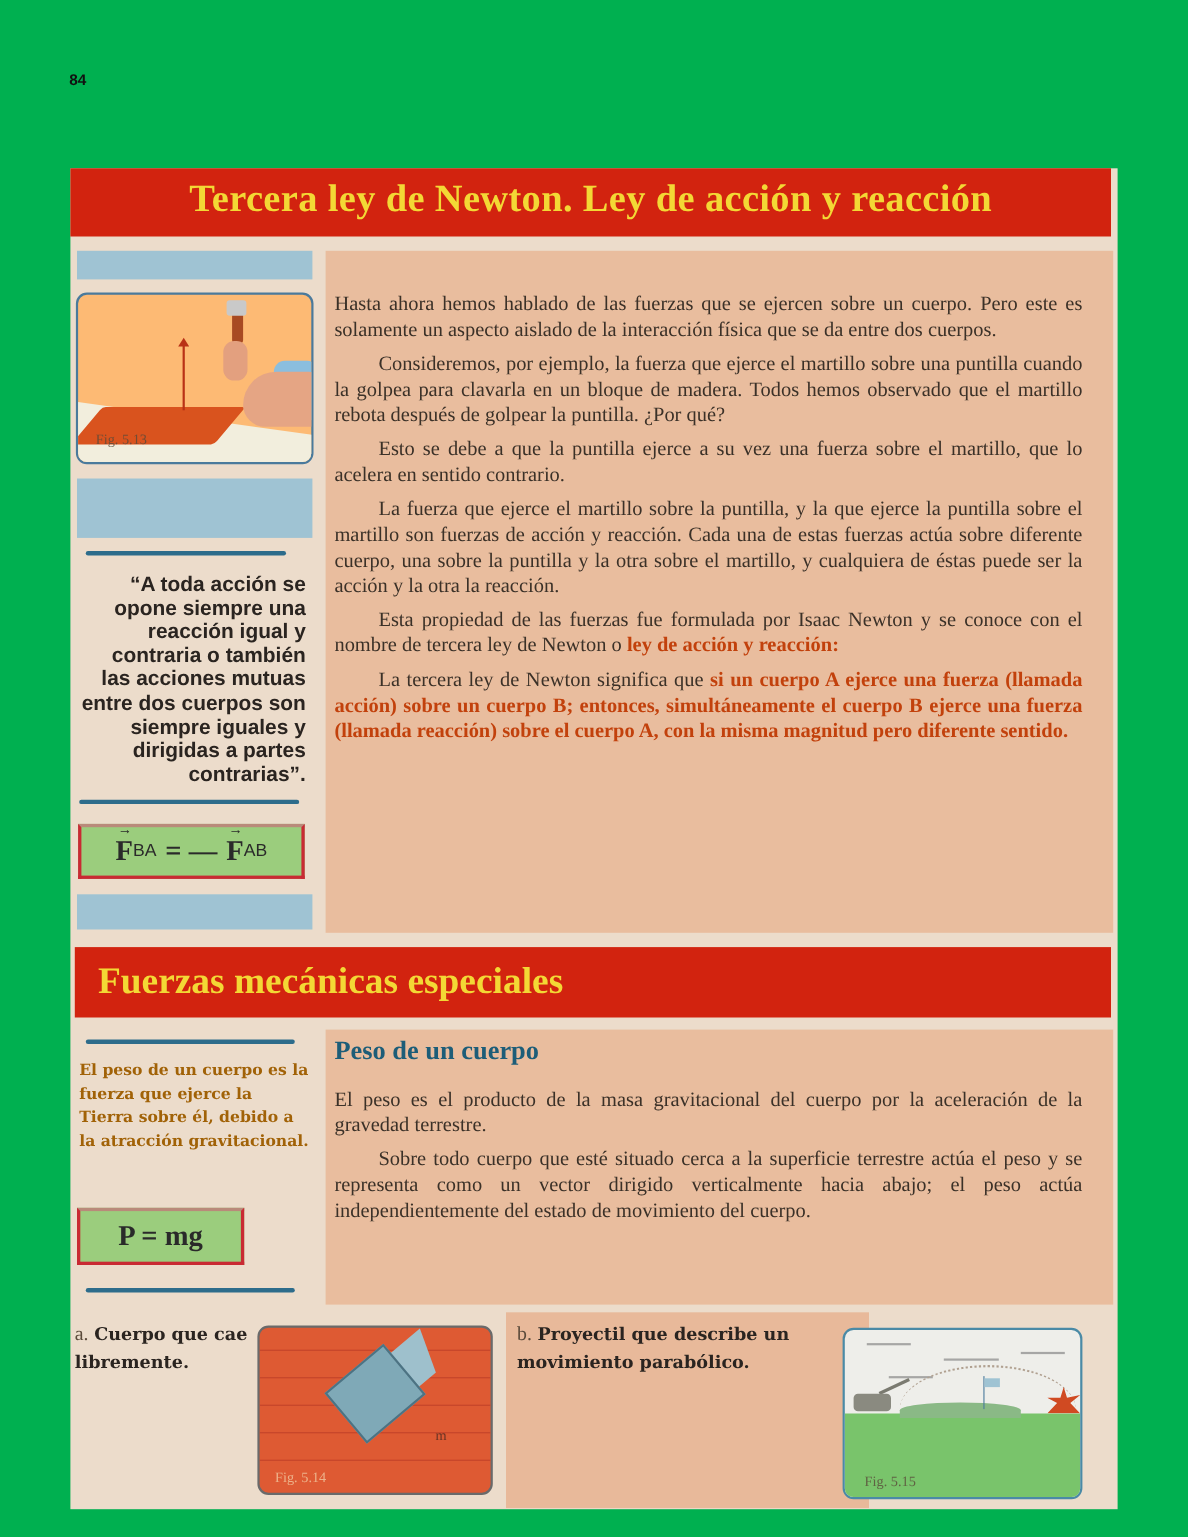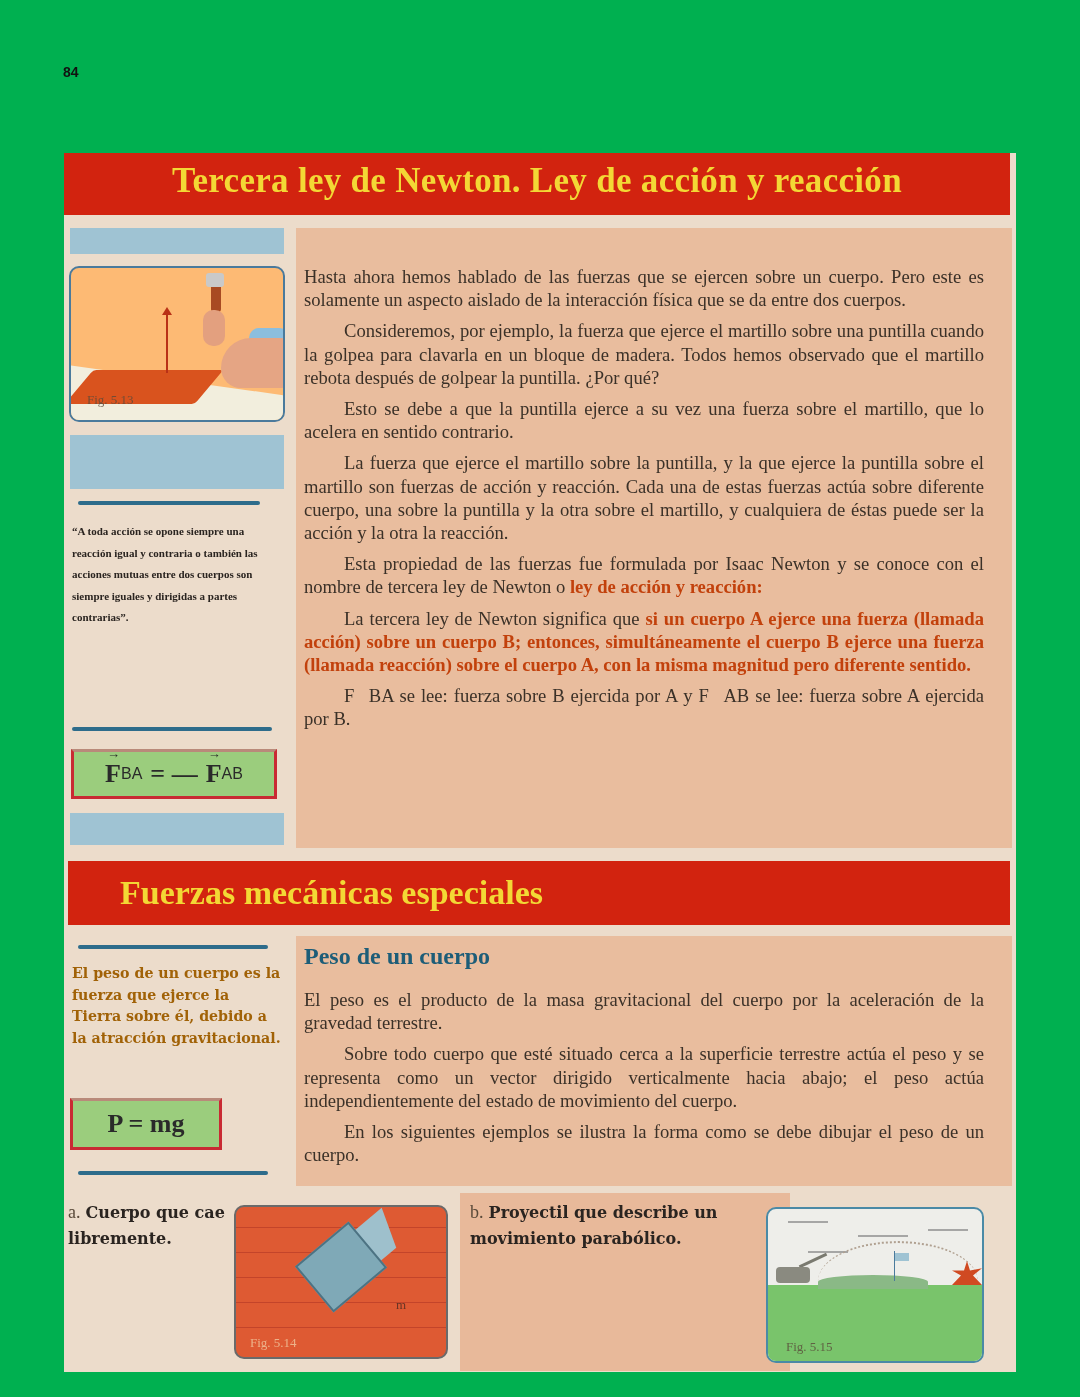--- a/index.html
+++ b/index.html
@@ -5,21 +5,21 @@
   * { box-sizing: border-box; margin: 0; padding: 0; }
   html, body { width: 1080px; height: 1397px; background: #00b050; overflow: hidden; }
   body { position: relative; font-family: "Liberation Serif", serif; }
 
   .page-num { position: absolute; left: 63px; top: 64px; font-family: "Liberation Sans", sans-serif; font-weight: bold; font-size: 14px; color: #111; }
 
   .page { position: absolute; left: 64px; top: 106px; width: 952px; height: 1219px; background: #ecdccb; margin-top: 47px; }
 
   .banner { position: absolute; background: #d2230f; color: #f3d835; font-family: "Liberation Serif", serif; font-weight: bold; }
   .banner1 { left: 0; top: 0; width: 946px; height: 62px; font-size: 35px; text-align: center; line-height: 56px; letter-spacing: 0.3px; }
-  .banner2 { left: 4px; top: 708px; width: 942px; height: 64px; font-size: 34px; line-height: 64px; padding-left: 52px; }
+  .banner2 { left: 4px; top: 708px; width: 942px; height: 64px; font-size: 34px; line-height: 64px; padding-left: 21px; }
 
   .main-panel { position: absolute; background: #e9bd9e; }
   .panel1 { left: 232px; top: 75px; width: 716px; height: 620px; }
   .panel2 { left: 232px; top: 783px; width: 716px; height: 250px; }
   .panel3 { left: 396px; top: 1040px; width: 330px; height: 178px; background: #e8b99a; }
 
   .blue-bar { position: absolute; background: #9fc3d3; }
   .bluebar1 { left: 6px; top: 75px; width: 214px; height: 26px; }
   .bluebar2 { left: 6px; top: 282px; width: 214px; height: 54px; }
   .bluebar3 { left: 6px; top: 660px; width: 214px; height: 32px; }
@@ -32,21 +32,21 @@
   .fig1 .board { position: absolute; left: 8px; top: 102px; width: 130px; height: 34px; background: #d9531e; transform: skewX(-40deg); border-radius: 3px; }
   .fig1 .nail-arrow { position: absolute; left: 95px; top: 45px; width: 2px; height: 60px; background: #b93116; }
   .fig1 .nail-arrow::before { content: ""; position: absolute; left: -4px; top: -6px; border-left: 5px solid transparent; border-right: 5px solid transparent; border-bottom: 8px solid #b93116; }
   .fig1 .arm { position: absolute; left: 150px; top: 70px; width: 70px; height: 50px; background: #e5a584; border-radius: 30px 10px 10px 20px; }
   .fig1 .sleeve { position: absolute; left: 178px; top: 60px; width: 40px; height: 55px; background: #8bbede; border-radius: 10px; }
   .fig1 .hand { position: absolute; left: 132px; top: 42px; width: 22px; height: 36px; background: #e3a07f; border-radius: 10px; }
   .fig1 .hammer { position: absolute; left: 140px; top: 8px; width: 10px; height: 36px; background: #a84a22; border-radius: 3px; }
   .fig1 .hammer-head { position: absolute; left: 135px; top: 5px; width: 18px; height: 14px; background: #c9c9c9; border-radius: 3px; }
   .fig-label { position: absolute; font-family: "Liberation Serif", serif; font-size: 13px; color: #5a4a3a; opacity: 0.8; }
 
-  .quote { position: absolute; left: 8px; top: 368px; width: 206px; font-family: Liberation Serif, serif; font-weight: bold; font-size: 11px; line-height: 21.6px; color: #2a2420; }
+  .quote { position: absolute; left: 8px; top: 368px; width: 206px; font-family: Liberation Sans, sans-serif; font-weight: bold; font-size: 19px; line-height: 21.6px; color: #2a2420; text-align: right; }
   .def { position: absolute; left: 8px; top: 810px; width: 210px; font-family: "DejaVu Serif", serif; font-weight: bold; font-size: 14.2px; line-height: 21.6px; color: #a16207; }
 
   .formula { position: absolute; background: #9bcd7d; border: 3px solid #c92a33; border-top-color: #b98a7a; font-family: "Liberation Serif", serif; font-weight: bold; color: #2a2a2a; display: flex; align-items: center; justify-content: center; }
   .formula1 { left: 7px; top: 596px; width: 206px; height: 50px; font-size: 26px; }
   .formula1 .sub { font-family: "Liberation Sans", sans-serif; font-weight: normal; font-size: 16px; vertical-align: -4px; }
   .formula1 .vec { position: relative; display: inline-block; }
   .formula1 .vec::before { content: "→"; position: absolute; top: -13px; left: 2px; font-size: 13px; }
   .formula2 { left: 6px; top: 945px; width: 152px; height: 52px; font-size: 26px; }
 
   .body-text { position: absolute; left: 240px; width: 680px; font-family: Liberation Serif, serif; font-size: 18.6px; line-height: 23.2px; color: #3b3128; text-align: justify; }
@@ -120,39 +120,37 @@
 
   <div class="blue-bar bluebar3"></div>
 
   <div class="body-text t1">
     <p>Hasta ahora hemos hablado de las fuerzas que se ejercen sobre un cuerpo. Pero este es solamente un aspecto aislado de la interacción física que se da entre dos cuerpos.</p>
     <p class="indent">Consideremos, por ejemplo, la fuerza que ejerce el martillo sobre una puntilla cuando la golpea para clavarla en un bloque de madera. Todos hemos observado que el martillo rebota después de golpear la puntilla. ¿Por qué?</p>
     <p class="indent">Esto se debe a que la puntilla ejerce a su vez una fuerza sobre el martillo, que lo acelera en sentido contrario.</p>
     <p class="indent">La fuerza que ejerce el martillo sobre la puntilla, y la que ejerce la puntilla sobre el martillo son fuerzas de acción y reacción. Cada una de estas fuerzas actúa sobre diferente cuerpo, una sobre la puntilla y la otra sobre el martillo, y cualquiera de éstas puede ser la acción y la otra la reacción.</p>
     <p class="indent"><span>Esta propiedad de las fuerzas fue formulada por Isaac Newton y se conoce con el nombre de tercera ley de Newton o </span><b>ley de acción y reacción</b><b>:</b></p>
     <p class="indent"><span>La tercera ley de Newton significa que </span><b>si un cuerpo A ejerce una fuerza (llamada acción) sobre un cuerpo B; entonces, simultáneamente el cuerpo B ejerce una fuerza (llamada reacción) sobre el cuerpo A, con la misma magnitud pero diferente sentido.</b></p>
-    <p class="indent"><span>F⃗BA</span><span> se lee: fuerza sobre B ejercida por A y </span><span>F⃗AB</span><span> se lee: fuerza sobre A ejercida por B.</span></p>
   </div>
 
   <div class="banner banner2">Fuerzas mecánicas especiales</div>
 
   <div class="main-panel panel2"></div>
   <div class="main-panel panel3"></div>
 
   <div class="rule" style="left:14px; top:792px; width:190px;"></div>
   <div class="def">El peso de un cuerpo es la fuerza que ejerce la Tierra sobre él, debido a la atracción gravitacional.</div>
   <div class="formula formula2">P = mg</div>
   <div class="rule" style="left:14px; top:1018px; width:190px;"></div>
 
   <div class="subheading">Peso de un cuerpo</div>
 
   <div class="body-text t2">
     <p>El peso es el producto de la masa gravitacional del cuerpo por la aceleración de la gravedad terrestre.</p>
     <p class="indent">Sobre todo cuerpo que esté situado cerca a la superficie terrestre actúa el peso y se representa como un vector dirigido verticalmente hacia abajo; el peso actúa independientemente del estado de movimiento del cuerpo.</p>
-    <p class="indent">En los siguientes ejemplos se ilustra la forma como se debe dibujar el peso de un cuerpo.</p>
   </div>
 
   <div class="example-a">
     <span class="letter">a.</span>
     <span class="ex-text">Cuerpo que cae libremente.</span>
   </div>
 
   <div class="fig-frame fig2">
     <div class="brick" style="top:20px;"></div>
     <div class="brick" style="top:45px;"></div>

